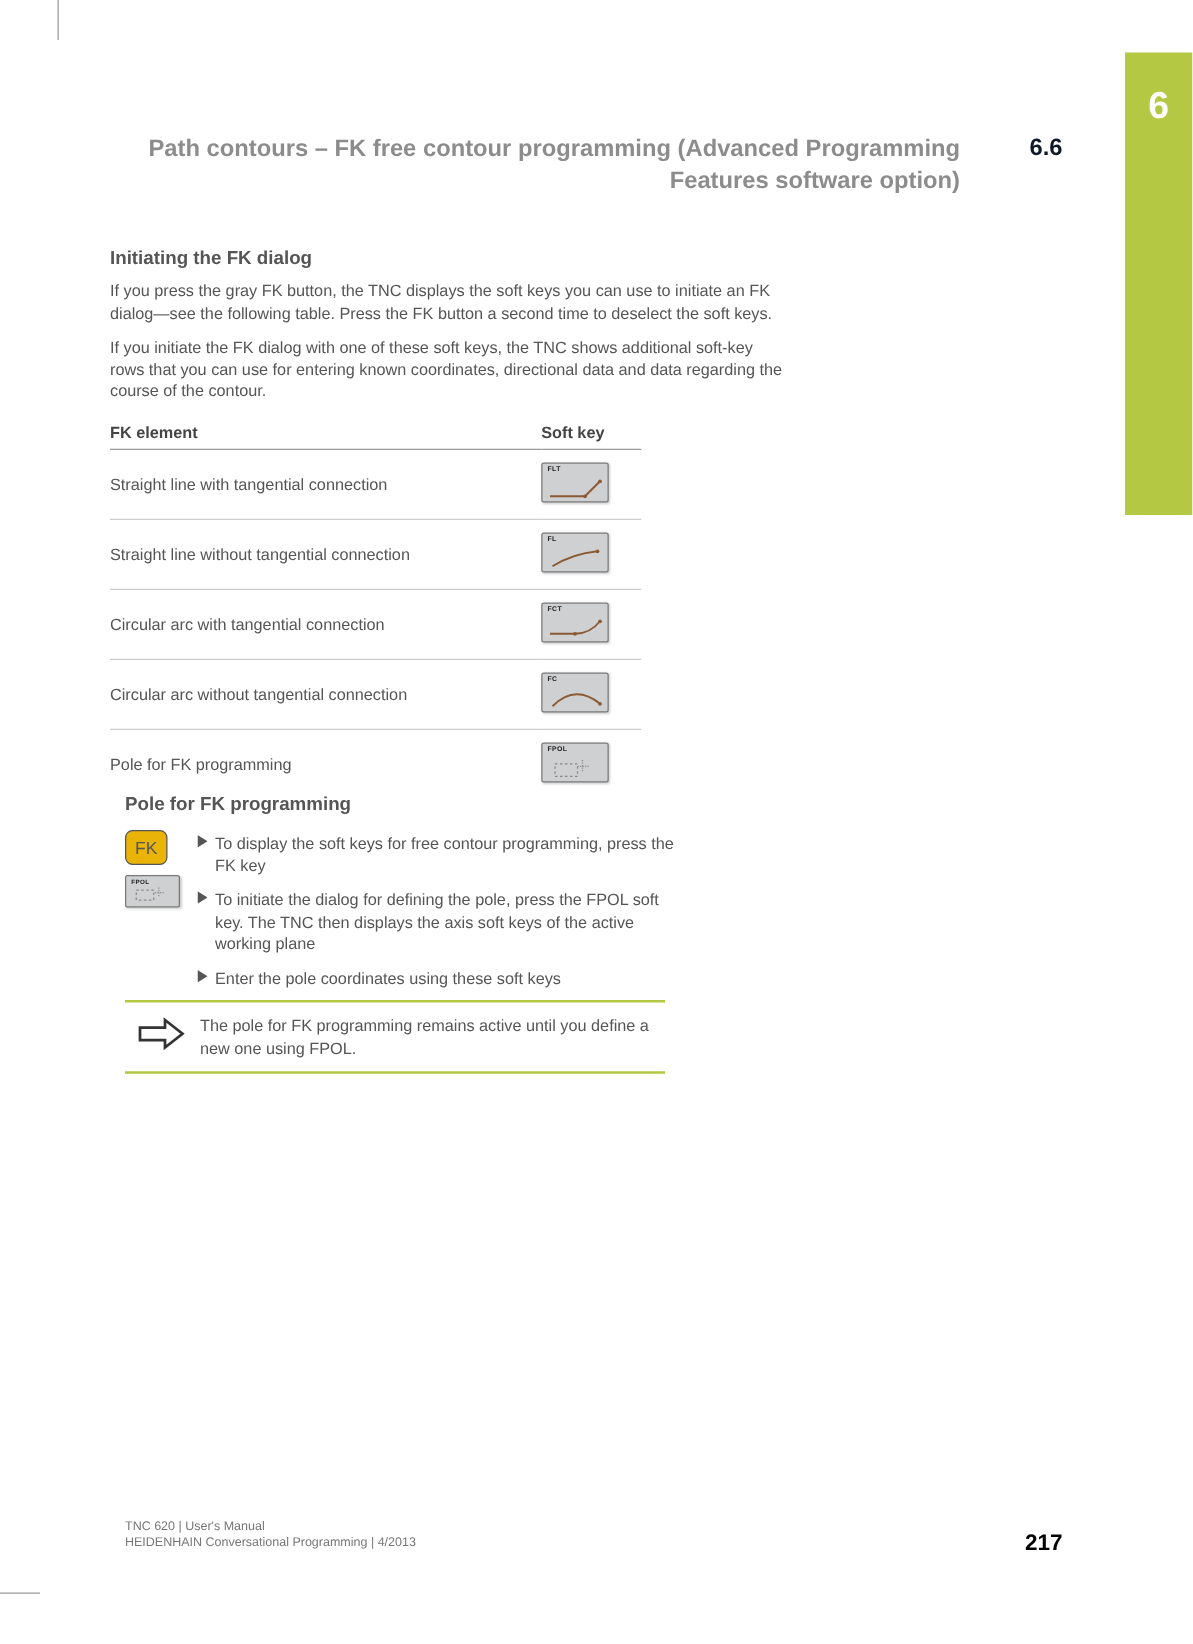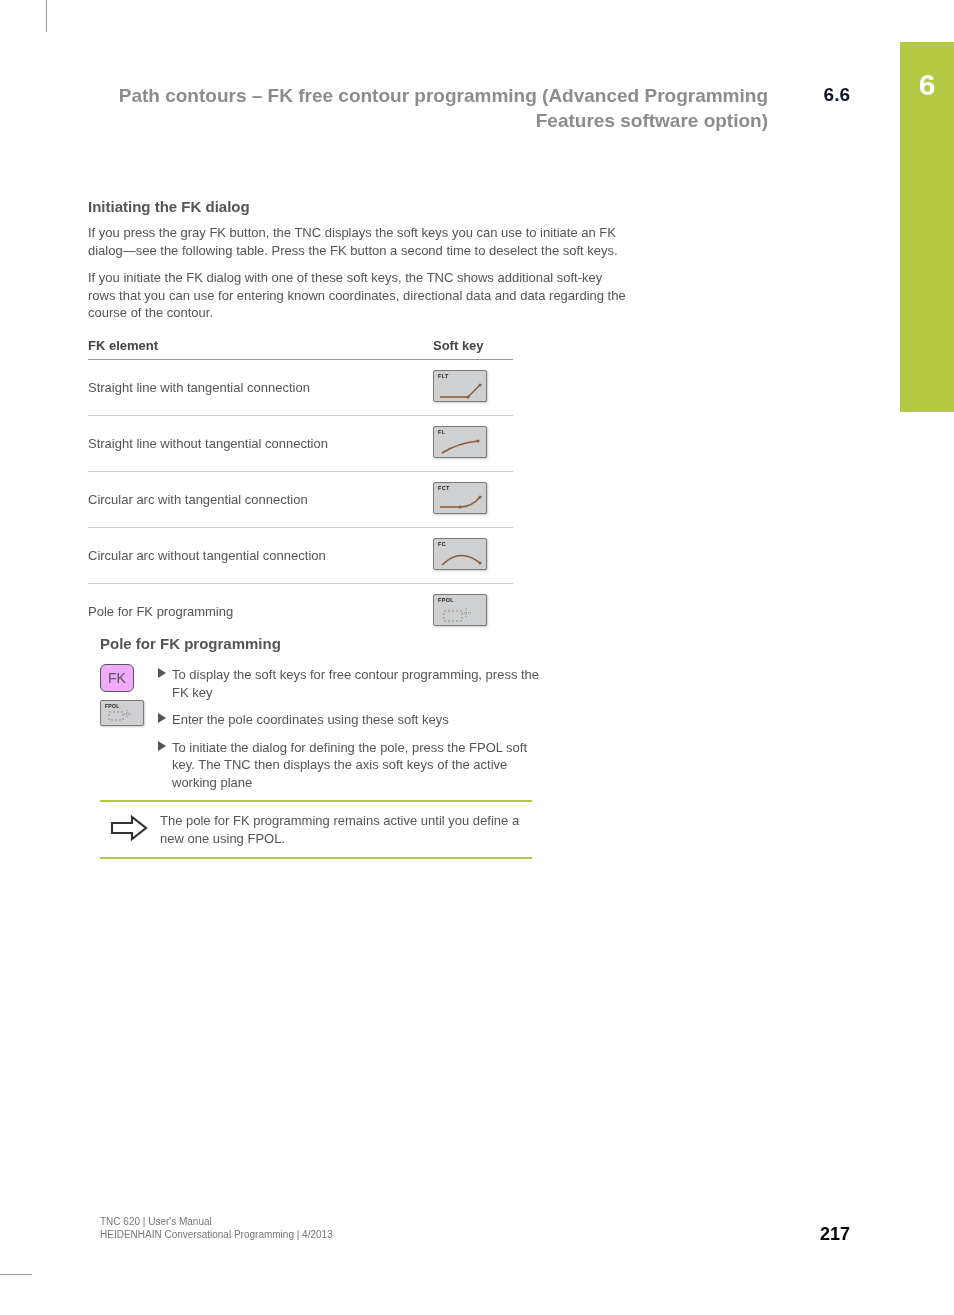--- a/index.html
+++ b/index.html
@@ -5,41 +5,41 @@
   * { box-sizing: border-box; margin: 0; padding: 0; }
   html, body { width: 954px; height: 1315px; background: #fff; font-family: Arial, Helvetica, sans-serif; color: #444; }
   .page { position: relative; width: 954px; height: 1315px; }
   .crop-mark { position: absolute; background: #999; }
   .cm-top-v { top: 0; left: 46px; width: 1px; height: 32px; }
   .cm-bot-h { bottom: 40px; left: 0; width: 32px; height: 1px; }
 
   .side-tab { position: absolute; right: 0; top: 42px; width: 54px; height: 370px; background: #b5c843; }
   .side-tab span { position: absolute; top: 26px; left: 0; right: 0; text-align: center; color: #fff; font-size: 30px; font-weight: bold; }
 
-  .header { position: absolute; top: 84px; left: 100px; width: 770px; }
+  .header { position: absolute; top: 108px; left: 100px; width: 770px; }
   .header-title { color: #8c8c8c; font-weight: bold; font-size: 19px; line-height: 1.3; text-align: right; padding-right: 102px; }
   .header-num { position: absolute; right: 20px; top: 0; color: #0f172a; font-size: 19px; font-weight: bold; }
 
   .content { position: absolute; top: 198px; left: 88px; width: 540px; }
   h3.section { color: #555; font-size: 15px; font-weight: bold; margin-bottom: 9px; }
   p.body { font-size: 13px; line-height: 1.35; color: #555; margin-bottom: 10px; }
 
   table.fk { width: 425px; border-collapse: collapse; margin-top: 6px; }
   table.fk th { text-align: left; font-size: 13px; font-weight: bold; color: #444; padding: 6px 0; border-bottom: 1px solid #999; }
   table.fk th.sk { width: 80px; }
   table.fk td { font-size: 13px; color: #555; padding: 10px 0; border-bottom: 1px solid #ccc; vertical-align: middle; }
   table.fk tr:last-child td { border-bottom: none; }
 
   .softkey { display: inline-block; width: 54px; height: 32px; background: #cfd0d2; border: 1px solid #7a7a7a; border-radius: 2px; position: relative; box-shadow: 1px 1px 2px rgba(0,0,0,.2); }
   .softkey .label { position: absolute; top: 2px; left: 4px; font-size: 5.5px; font-weight: bold; color: #222; letter-spacing: .3px; }
   .softkey svg { position: absolute; left: 4px; bottom: 2px; }
 
   .sec2 { position: absolute; top: 635px; left: 100px; width: 440px; }
   .keystack { position: absolute; top: 664px; left: 100px; width: 44px; }
-  .hardkey { width: 34px; height: 28px; border: 1.5px solid #555; border-radius: 6px; display: flex; align-items: center; justify-content: center; font-size: 14px; color: #555; font-weight: 500; margin-bottom: 8px; background: #f0abfc; }
+  .hardkey { width: 34px; height: 28px; border: 1.5px solid #555; border-radius: 6px; display: flex; align-items: center; justify-content: center; font-size: 14px; color: #555; font-weight: 500; margin-bottom: 8px; background: #eab308; }
   .keystack .softkey { width: 44px; height: 26px; }
   .keystack .softkey .label { font-size: 5px; }
 
   .steps { position: absolute; top: 666px; left: 158px; width: 382px; }
   .step { display: flex; font-size: 13px; color: #555; line-height: 1.35; margin-bottom: 10px; }
   .step .tri { flex: 0 0 14px; padding-top: 2px; }
   .tri svg { display: block; }
 
   .notebox { position: absolute; top: 800px; left: 100px; width: 432px; border-top: 2px solid #b5c843; border-bottom: 2px solid #b5c843; padding: 10px 8px 10px 8px; display: flex; align-items: center; }
   .notebox .icon { flex: 0 0 52px; }
@@ -173,29 +173,29 @@
           </svg>
         </span>
       <span>To display the soft keys for free contour programming, press the FK key</span>
     </div>
     <div class="step">
       <span class="tri">
           <svg width="8" height="10">
             <polygon points="0,0 8,5 0,10" fill="#555"></polygon>
           </svg>
         </span>
-      <span>Enter the pole coordinates using these soft keys</span>
+      <span>To initiate the dialog for defining the pole, press the FPOL soft key. The TNC then displays the axis soft keys of the active working plane</span>
     </div>
     <div class="step">
       <span class="tri">
           <svg width="8" height="10">
             <polygon points="0,0 8,5 0,10" fill="#555"></polygon>
           </svg>
         </span>
-      <span>To initiate the dialog for defining the pole, press the FPOL soft key. The TNC then displays the axis soft keys of the active working plane</span>
+      <span>Enter the pole coordinates using these soft keys</span>
     </div>
   </div>
 
   <div class="notebox">
     <div class="icon">
       <svg width="42" height="30" viewBox="0 0 42 30">
         <path d="M4 10 L24 10 L24 4 L38 15 L24 26 L24 20 L4 20 Z" fill="none" stroke="#333" stroke-width="2.2"></path>
       </svg>
     </div>
     <div class="txt">The pole for FK programming remains active until you define a new one using FPOL.</div>

